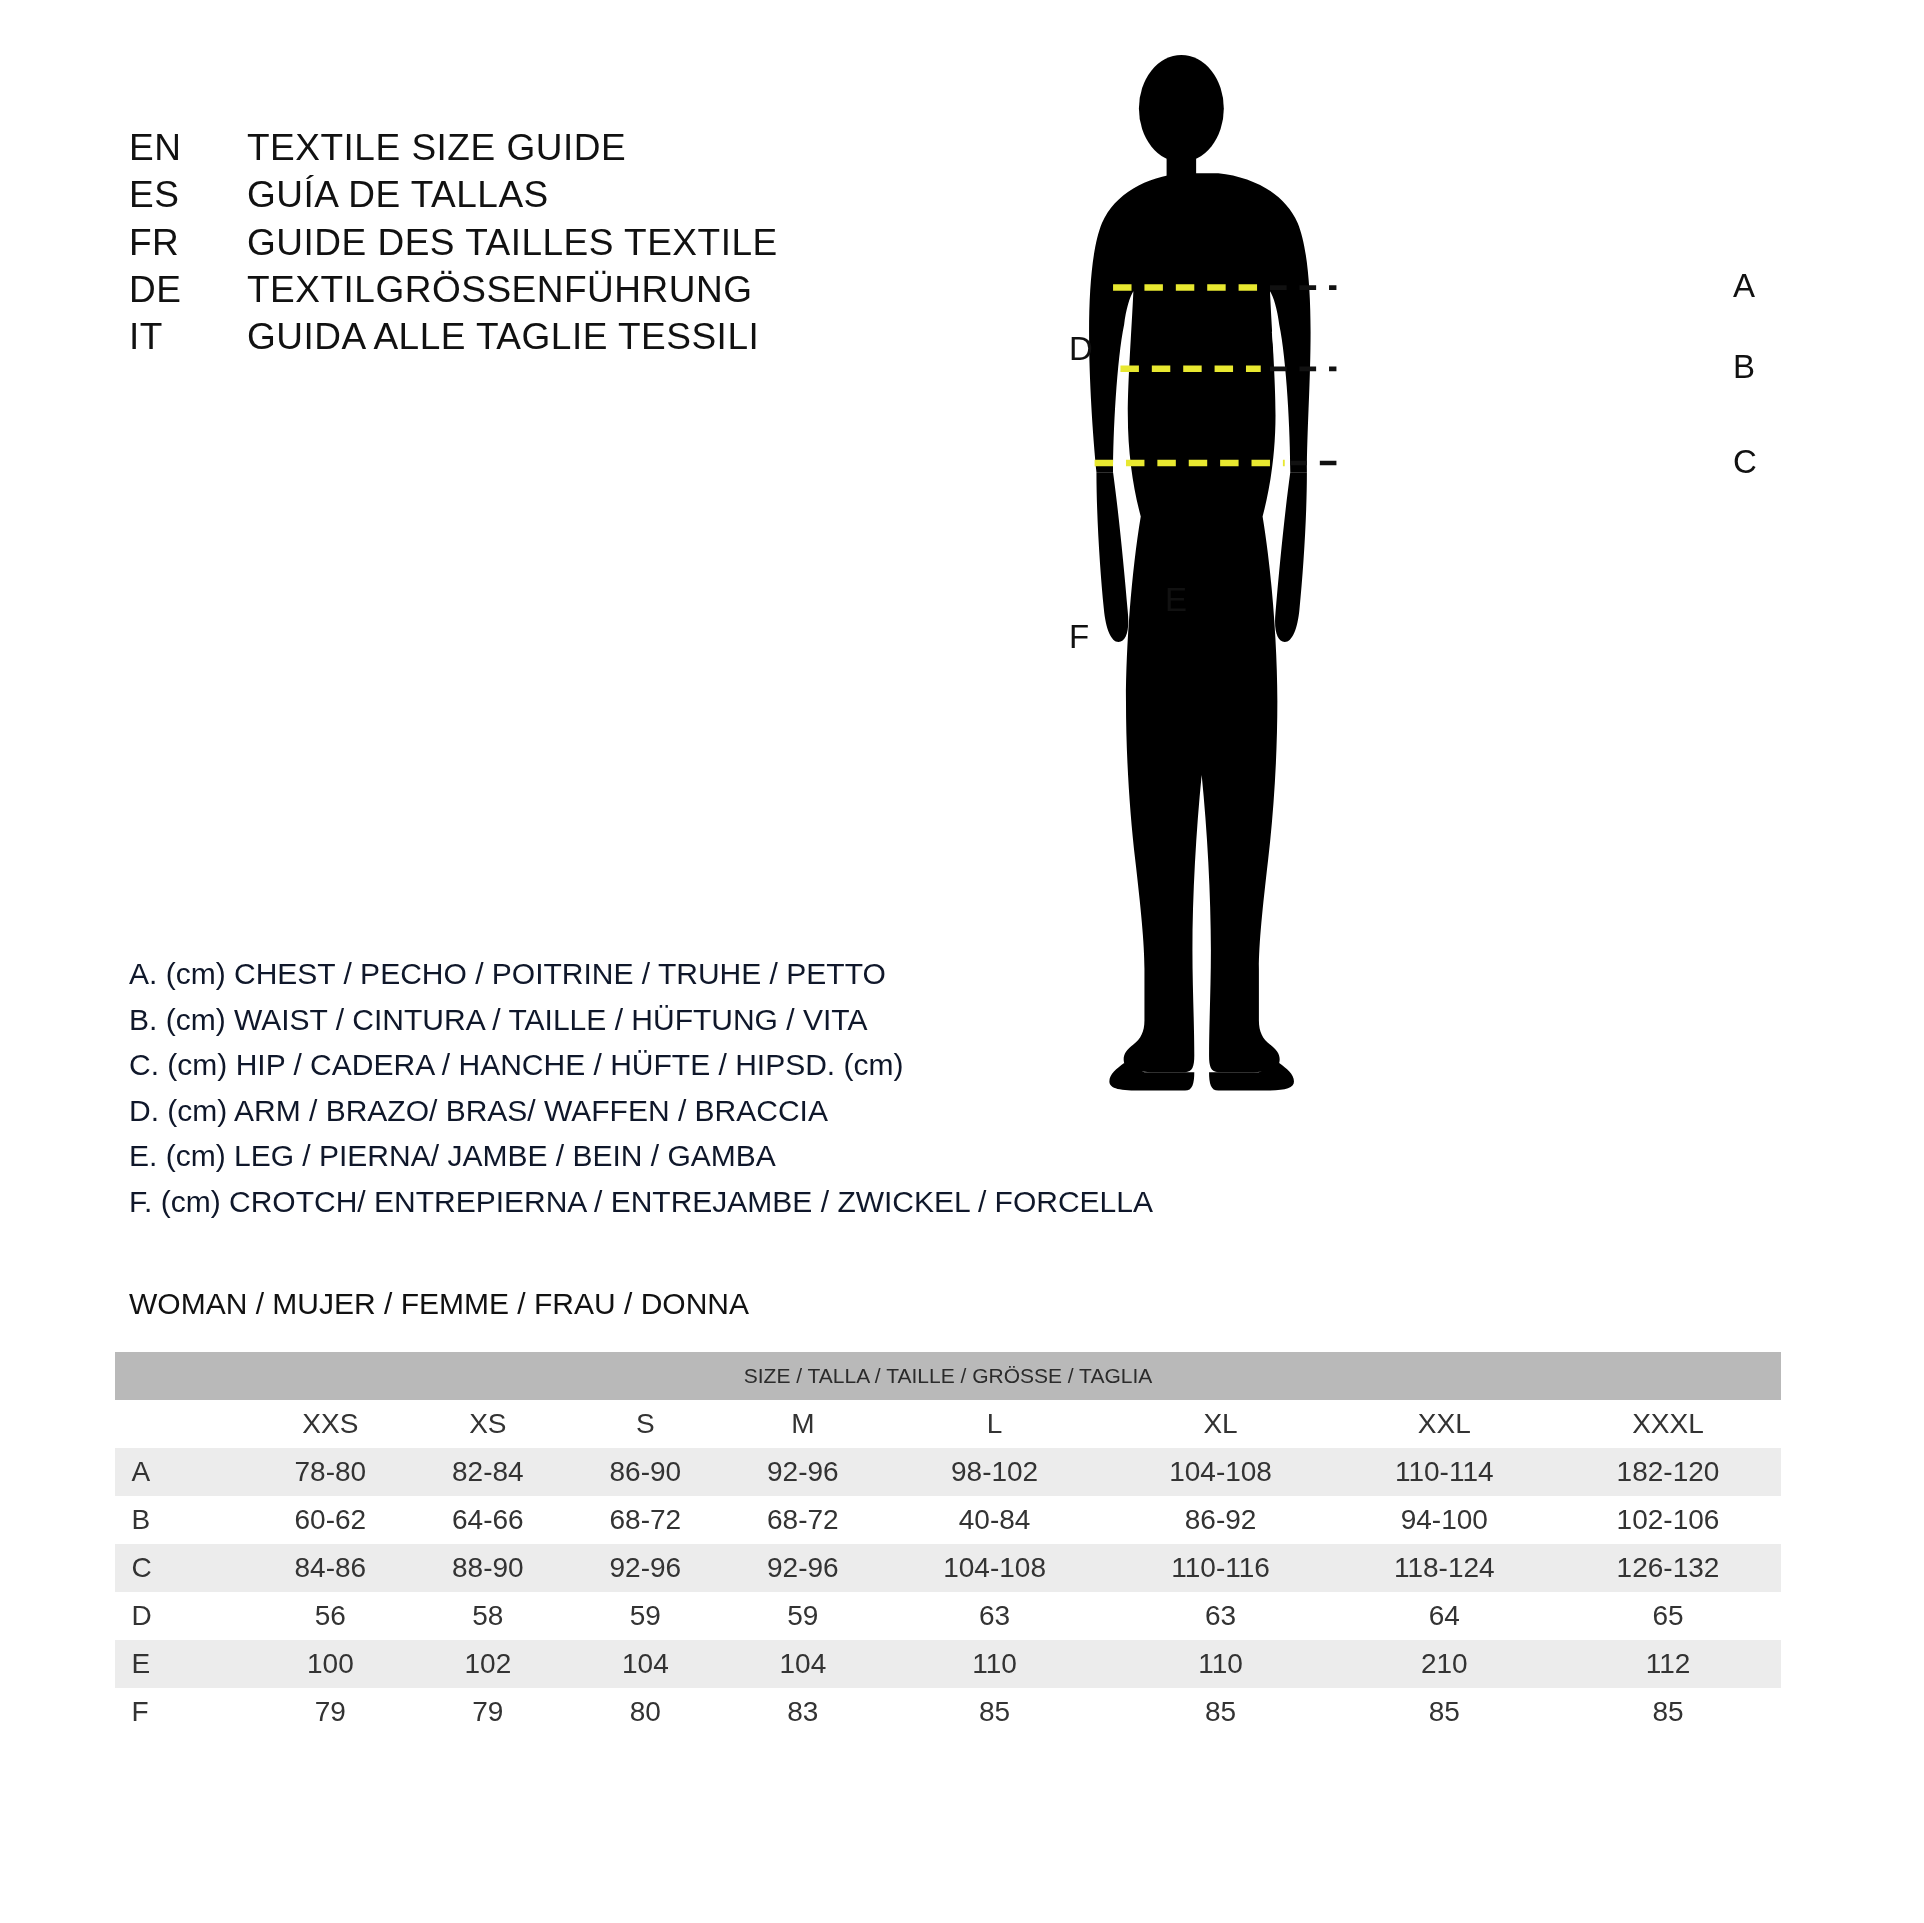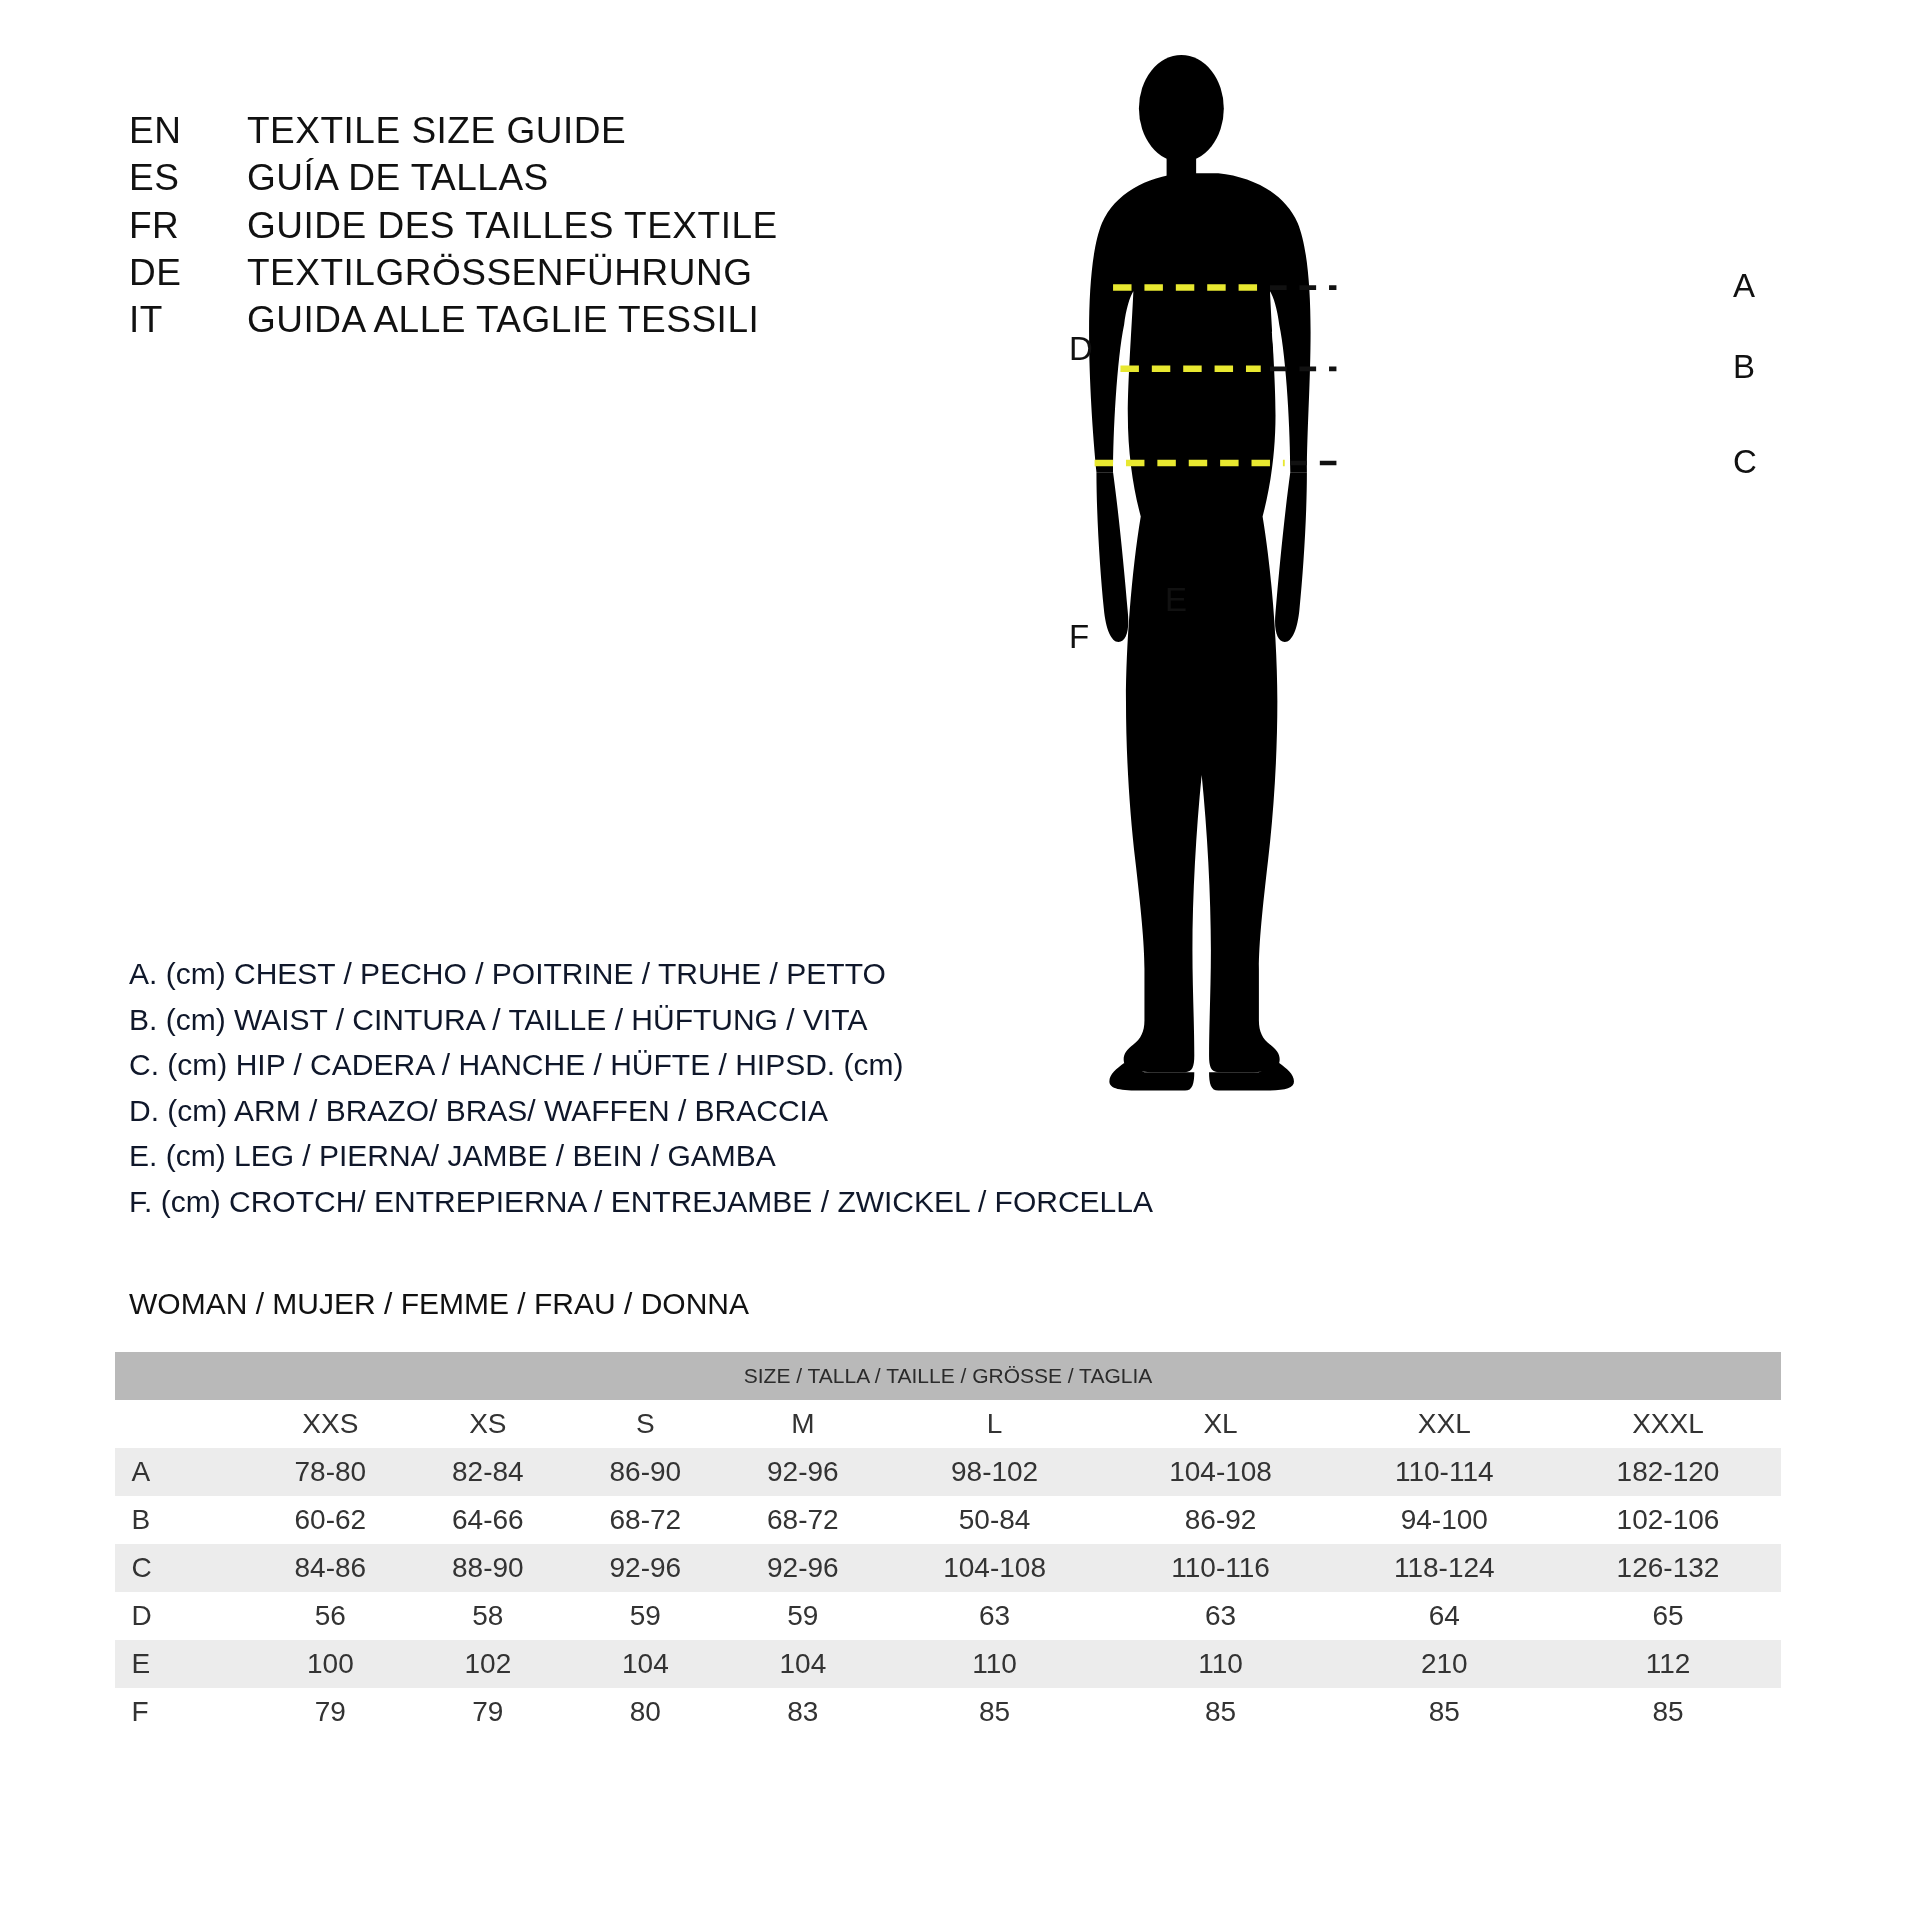--- a/index.html
+++ b/index.html
@@ -13,21 +13,21 @@
     position: relative;
     font-family: "Liberation Sans", sans-serif;
     color: #1a1a1a;
     overflow: hidden;
   }
 
   
   #title-block {
     position: absolute;
     left: 129px;
-    top: 107px;
+    top: 124px;
     width: 831px;
   }
   .title-row {
     display: flex;
     align-items: baseline;
     font-size: 37px;
     letter-spacing: 0.5px;
     line-height: 1.28;
     color: #111;
   }
@@ -259,21 +259,21 @@
       <td>110-114</td>
       <td>182-120</td>
     </tr>
 
     <tr class="plain">
       <td class="row-head">B</td>
       <td>60-62</td>
       <td>64-66</td>
       <td>68-72</td>
       <td>68-72</td>
-      <td>50-84</td>
+      <td>40-84</td>
       <td>86-92</td>
       <td>94-100</td>
       <td>102-106</td>
     </tr>
 
     <tr class="shade">
       <td class="row-head">C</td>
       <td>84-86</td>
       <td>88-90</td>
       <td>92-96</td>

